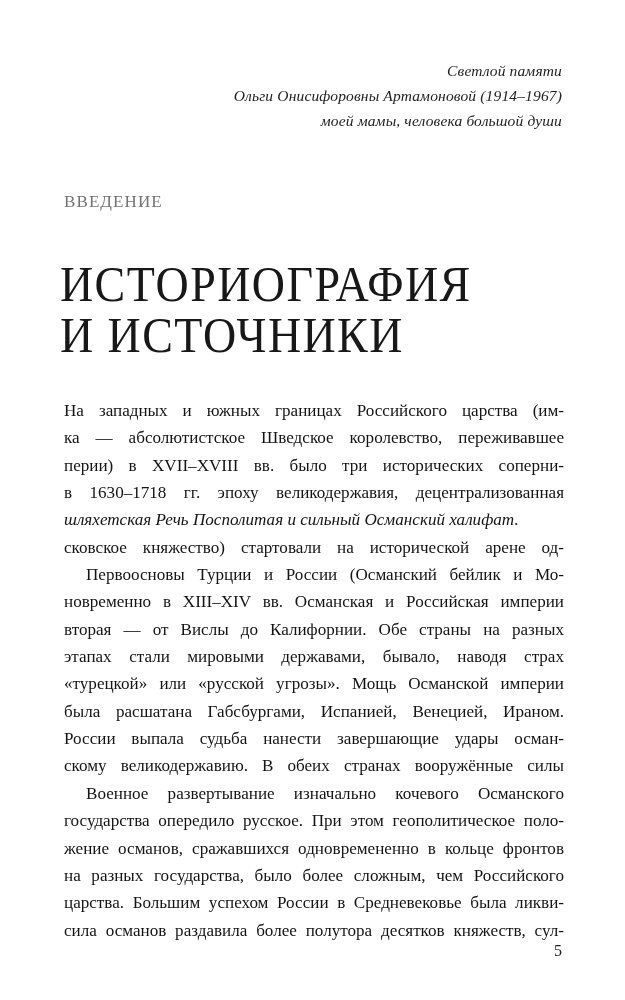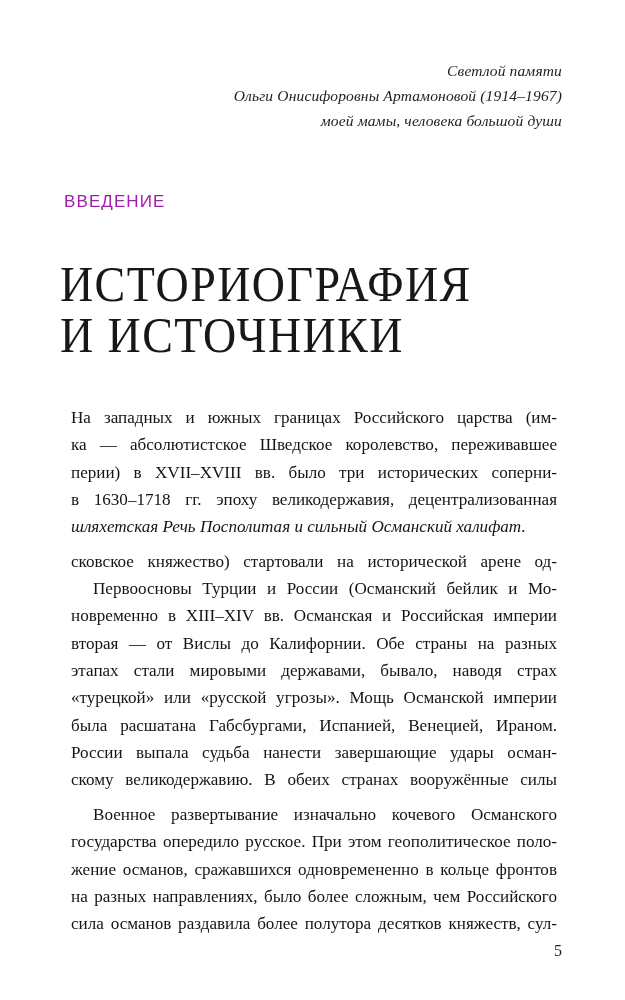--- a/index.html
+++ b/index.html
@@ -37,25 +37,25 @@
     color: #222222;
     letter-spacing: 0.15px;
   }
   .dedication .ded-line { display: block; white-space: pre; }
 
   
   .kicker {
     position: absolute;
     left: 64px;
     top: 192px;
-    font-family: Liberation Sans, sans-serif;
+    font-family: Liberation Serif, serif;
     font-size: 17px;
     font-weight: 400;
     letter-spacing: 1.1px;
-    color: #a21caf;
+    color: #737373;
     white-space: pre;
   }
 
   .title {
     position: absolute;
     left: 60px;
     top: 228px;
     width: 520px;
     font-family: "Liberation Serif", "DejaVu Serif", serif;
     font-size: 46px;
@@ -71,21 +71,21 @@
   
   .body-text {
     position: absolute;
     left: 64px;
     top: 397px;
     width: 500px;
     font-size: 17.1px;
     line-height: 27.35px;
     color: #141414;
   }
-  .para { margin: 7px; }
+  .para { margin: 0; }
   .para .ln {
     display: block;
     white-space: pre;
     text-align: justify;
     text-align-last: justify;
   }
   
   .para .ln.flush {
     text-align: left;
     text-align-last: left;
@@ -140,21 +140,22 @@
       <span class="ln">«турецкой» или «русской угрозы». Мощь Османской империи</span>
       <span class="ln">была расшатана Габсбургами, Испанией, Венецией, Ираном.</span>
       <span class="ln">России выпала судьба нанести завершающие удары осман-</span>
       <span class="ln">скому великодержавию. В обеих странах вооружённые силы</span>
     </p>
 
     <p class="para">
       <span class="ln indent">Военное развертывание изначально кочевого Османского</span>
       <span class="ln">государства опередило русское. При этом геополитическое поло-</span>
       <span class="ln">жение османов, сражавшихся одновремененно в кольце фронтов</span>
-      <span class="ln">на разных направлениях, было более сложным, чем Российского</span>
+      <span class="ln">на разных государства, было более сложным, чем Российского</span>
+      <span class="ln">царства. Большим успехом России в Средневековье была ликви-</span>
       <span class="ln">сила османов раздавила более полутора десятков княжеств, сул-</span>
 
     </p>
 
   </div>
 
   <div class="folio">5</div>
 
 </div>
 

